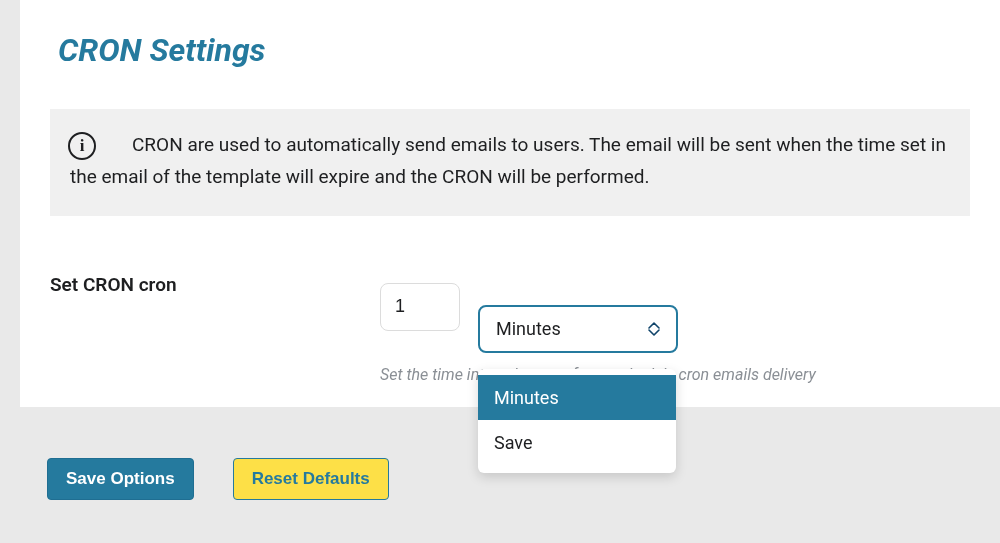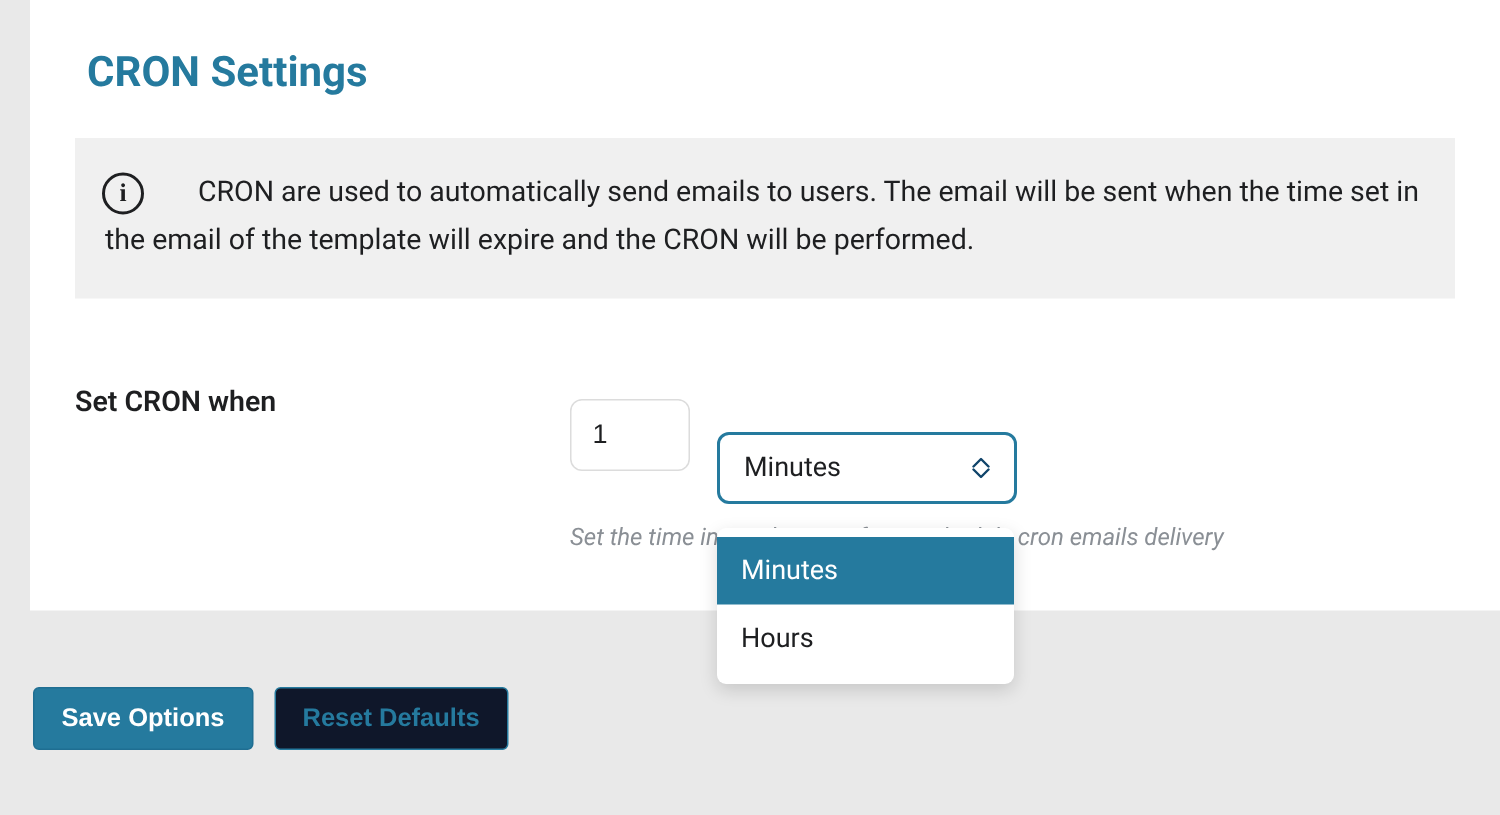--- a/index.html
+++ b/index.html
@@ -29,22 +29,23 @@
       position:absolute;
       left:20px;top:0;right:0;
       background:#fff;
       box-sizing:border-box;
       padding:26px 30px 36px 30px;
       height:407px;
     }
     .section-title{
       color:var(--teal);
       font-weight:700;
-      font-size:28px;
-      margin:5px 0 28px 8px;
+      font-size:32px;
+      margin:5px 0 40px 8px;
+      font-style:italic;
     }
     .info-box{
       background:var(--gray-panel);
       padding:20px 22px 22px 10px;
       display:block;
       box-sizing:border-box;
     }
     .info-inner{
       display:flex;
       align-items:flex-start;
@@ -168,65 +169,66 @@
     }
     .btn{
       height:42px;
       border-radius:4px;
       font-size:17px;
       font-weight:700;
       padding:0 18px;
       cursor:pointer;
       display:inline-flex;align-items:center;justify-content:center;
       box-sizing:border-box;
+      margin-left:25px;
     }
     .btn-primary{
       background:var(--teal);color:#fff;border:1px solid var(--teal-dark);
     }
     .btn-secondary{
-      background:#0f172a;color:var(--teal);border:1px solid var(--teal);
+      background:#fde047;color:var(--teal);border:1px solid var(--teal);
     }
   </style>
 </head>
 <body>
 
 <div class="page">
 
   <div class="card">
     <div class="section-title">CRON Settings</div>
 
     <div class="info-box">
       <div class="info-inner">
         <span class="info-icon">
           <span class="info-icon-circle">i</span>
         </span>
         <div class="info-text"><span>CRON are used to automatically send emails to users. The email will be sent when the time set in the email of the template will expire and the CRON will be performed.</span></div>
       </div>
     </div>
 
     <div class="form-row">
-      <div class="form-label">Set CRON when</div>
+      <div class="form-label">Set CRON cron</div>
       <div class="form-controls">
         <div class="controls-line">
           <input class="num-input" type="text" value="1" style="">
           <div class="select-wrap">
             <div class="select-btn">
               <span class="select-text">Minutes</span>
               <span class="sort-icon">
                 <svg width="12" height="7" viewBox="0 0 12 7">
                     <path d="M1 6 L6 1 L11 6" fill="none" stroke="currentColor" stroke-width="1.6" stroke-linecap="round" stroke-linejoin="round"></path>
                   </svg>
                 <svg width="12" height="7" viewBox="0 0 12 7">
                     <path d="M1 1 L6 6 L11 1" fill="none" stroke="currentColor" stroke-width="1.6" stroke-linecap="round" stroke-linejoin="round"></path>
                   </svg>
               </span>
             </div>
             <div class="dropdown">
               <div class="dropdown-item active">Minutes</div>
-              <div class="dropdown-item">Hours</div>
+              <div class="dropdown-item">Save</div>
             </div>
           </div>
         </div>
         <div class="help-text">Set the time interval you prefer to schedule cron emails delivery</div>
       </div>
     </div>
 
   </div>
 
   <div class="actions">

